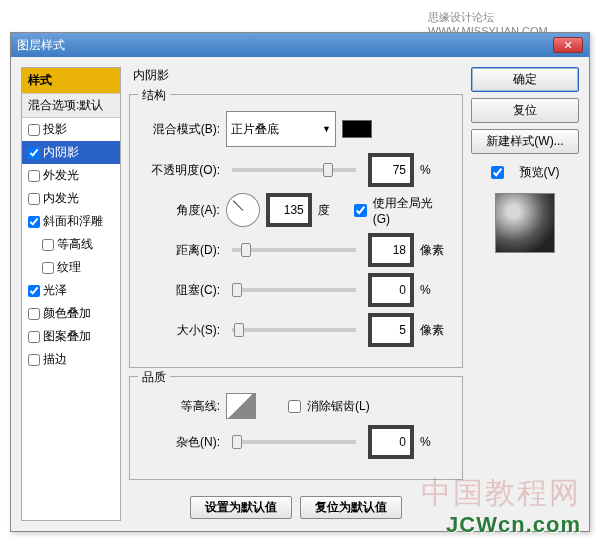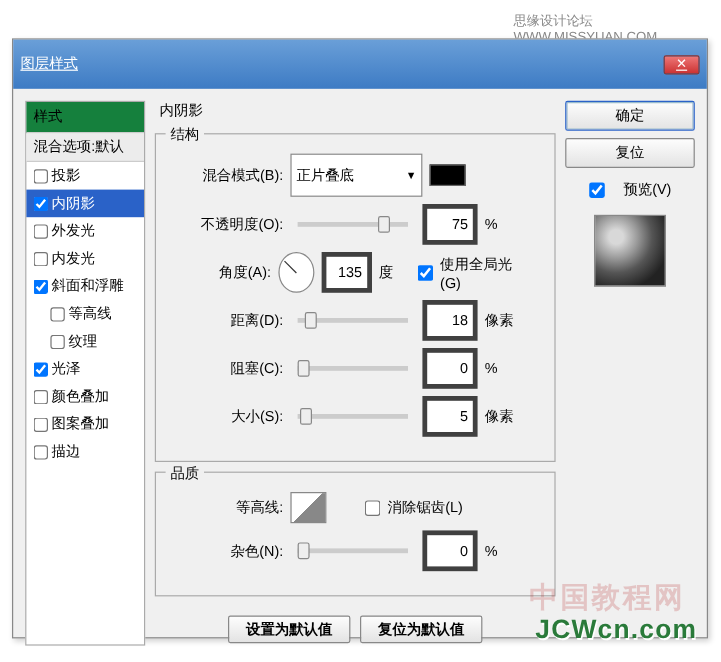--- a/index.html
+++ b/index.html
@@ -1,51 +1,51 @@
 <!DOCTYPE html>
 <html><head>
 <meta charset="utf-8">
 <style>
 * { box-sizing: border-box; margin: 0; padding: 0; font-family: "Microsoft YaHei", SimSun, sans-serif; font-size: 12px; }
 body { background: #fff; width: 601px; height: 552px; position: relative; }
 .header-text { position: absolute; top: 10px; left: 428px; color: #888; font-size: 11px; }
 .dialog { position: absolute; top: 32px; left: 10px; width: 580px; height: 500px; border: 1px solid #888; background: #f0f0f0; box-shadow: 2px 2px 5px rgba(0,0,0,0.2); }
-.titlebar { background: linear-gradient(#6a9fd8, #3d7bc4); height: 41px; display:flex; align-items:center; padding: 0 6px; color:#fff; justify-content: space-between; text-decoration: underline;}
+.titlebar { background: linear-gradient(#6a9fd8, #3d7bc4); height: 24px; display:flex; align-items:center; padding: 0 6px; color:#fff; justify-content: space-between;}
 .titlebar-title { color: #fff; font-size: 12px; }
 .close-btn { width: 30px; height: 16px; background: linear-gradient(#e77,#c33); border:1px solid #833; color:#fff; display:flex; align-items:center; justify-content:center; border-radius:2px; font-size:11px; cursor:pointer;}
 .body { display:flex; padding: 10px; gap: 8px; height: calc(100% - 24px); }
 .left-panel { width: 100px; border:1px solid #aaa; background:#fff; }
-.left-header { background:#15803d; border-bottom:1px solid #ccc; padding:4px 6px; }
+.left-header { background:#eab308; border-bottom:1px solid #ccc; padding:4px 6px;font-weight:bold; }
 .left-item { padding:3px 6px; display:flex; align-items:center; gap:3px; cursor:pointer;}
 .left-item.sub { padding-left: 20px; }
 .left-item.selected { background:#2a62c8; color:#fff; }
 .left-item input[type=checkbox]{ width:12px; height:12px;}
 .mid-panel { flex:1; display:flex; flex-direction:column; gap:8px;}
 .fieldset { border:1px solid #aaa; padding:10px 12px 14px; position:relative; }
 .fieldset-label { position:absolute; top:-8px; left:8px; background:#f0f0f0; padding:0 4px; }
-.row { display:flex; align-items:center; gap:6px; margin:6px 16px; }
+.row { display:flex; align-items:center; gap:6px; margin:6px 0; }
 .row-label { width:78px; text-align:right; }
 .combo { border:1px solid #888; background:#fff; height:36px; padding:0 4px; display:flex; align-items:center; width:110px; justify-content:space-between;}
 .combo .arrow { font-size:9px;}
 .color-swatch { width:30px; height:18px; background:#000; border:1px solid #666; }
 .slider { flex:1; height:4px; background:#ccc; position:relative; margin:0 6px;}
 .slider .thumb { position:absolute; top:-5px; width:10px; height:14px; background:#eee; border:1px solid #888; border-radius:2px;}
 .numbox { width:46px; height:34px; border:4px solid #404040; background:#fff; text-align:right; padding:0 4px; display:flex; align-items:center; justify-content:flex-end;}
 .unit { width:30px; }
 .angle-dial { width:34px; height:34px; border:1px solid #888; border-radius:50%; background:#fff; position:relative;}
 .angle-dial .needle { position:absolute; left:50%; top:50%; width:14px; height:1px; background:#333; transform-origin:left center; transform:rotate(-135deg);}
 .contour-box { width:30px; height:26px; border:1px solid #888; background:linear-gradient(135deg,#fff 0%,#fff 49%,#888 50%,#888 100%);}
 .btn-row { display:flex; gap:8px; justify-content:center; margin-top:8px;font-weight:bold;}
 .push-btn { border:1px solid #888; background:linear-gradient(#fdfdfd,#e3e3e3); padding:2px 14px; border-radius:2px; cursor:pointer; white-space:nowrap;}
 .right-panel { width:108px; display:flex; flex-direction:column; gap:6px; align-items:stretch;}
 .right-btn { border:1px solid #888; background:linear-gradient(#fdfdfd,#e3e3e3); padding:3px 0; text-align:center; border-radius:2px; cursor:pointer;}
 .right-btn.primary { border:1px solid #2a62c8; box-shadow:0 0 0 1px #9bc inset;}
 .preview-row { display:flex; align-items:center; gap:16px; justify-content:center; margin-top:4px;}
 .preview-box { width:60px; height:60px; border:1px solid #888; background:radial-gradient(circle at 30% 30%, #d8d8d8 6px, #999 18px, #555 30px, #222 45px); margin:6px auto;}
-.watermark1 { position:absolute; bottom:38px; right:30px; color:rgba(180,40,40,0.22); font-size:24px; font-weight:bold; letter-spacing:2px;}
+.watermark1 { position:absolute; bottom:38px; right:20px; color:rgba(180,40,40,0.22); font-size:30px; font-weight:normal; letter-spacing:2px;}
 .watermark2 { position:absolute; bottom:14px; right:20px; color:#2a7a3a; font-size:22px; font-weight:bold; letter-spacing:1px; text-shadow:1px 1px 0 #fff;}
 .cb { width:13px; height:13px; }
 </style>
 </head>
 <body>
 
 <div class="header-text">思缘设计论坛  WWW.MISSYUAN.COM</div>
 
 <div class="dialog">
   <div class="titlebar">
@@ -189,20 +189,21 @@
 
       <div class="btn-row">
         <div class="push-btn">设置为默认值</div>
         <div class="push-btn">复位为默认值</div>
       </div>
     </div>
 
     <div class="right-panel">
       <div class="right-btn primary">确定</div>
       <div class="right-btn">复位</div>
+      <div class="right-btn">新建样式(W)...</div>
       <div class="preview-row">
         <input type="checkbox" class="cb" checked="" style="">
         <span>预览(V)</span>
       </div>
       <div class="preview-box"></div>
     </div>
   </div>
 </div>
 
 <div class="watermark1">中国教程网</div>

